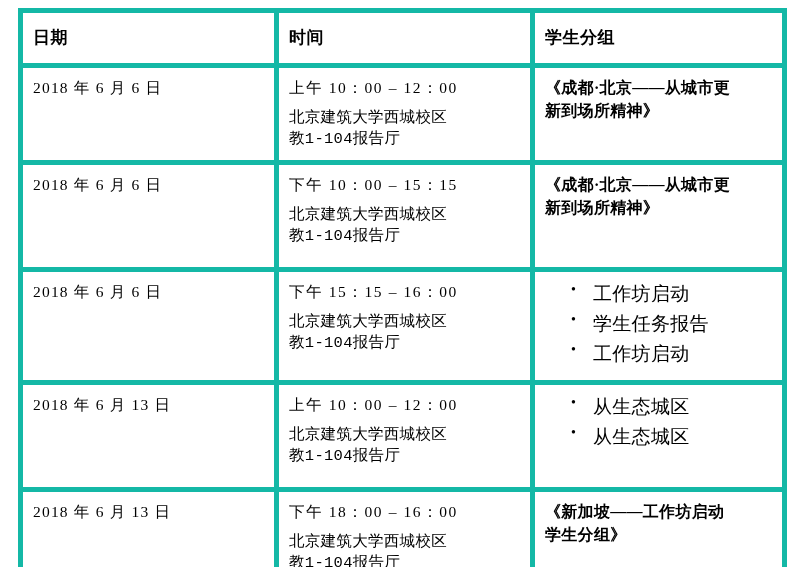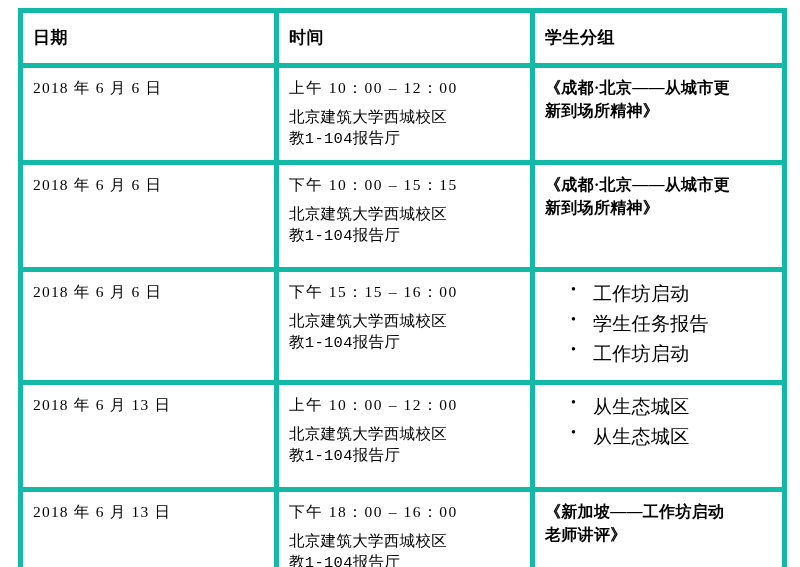--- a/index.html
+++ b/index.html
@@ -169,19 +169,19 @@
 
       <tr class="row-h-5">
         <td class="cell-date">2018 年 6 月 13 日</td>
         <td class="cell-time">
           <div class="line-1">下午 18：00 – 16：00</div>
           <div class="line-2">北京建筑大学西城校区</div>
           <div class="line-3">教1-104报告厅</div>
         </td>
         <td class="cell-topic bold">
           <div>《新加坡——工作坊启动</div>
-          <div>老师讲评》</div>
+          <div>学生分组》</div>
         </td>
       </tr>
 
     </tbody>
   </table>
 </div>
 
 </body></html>

